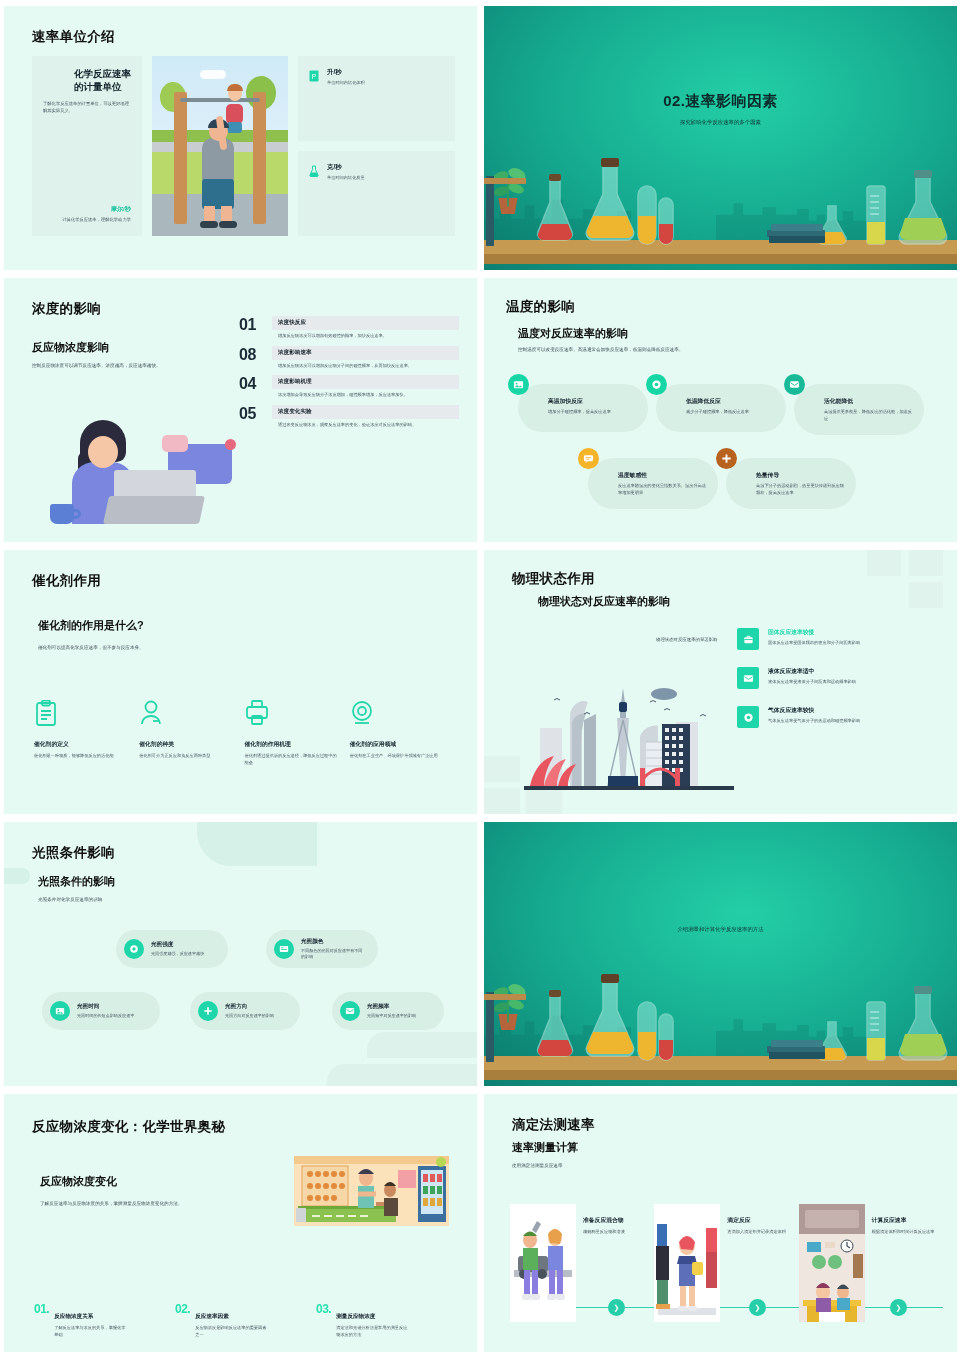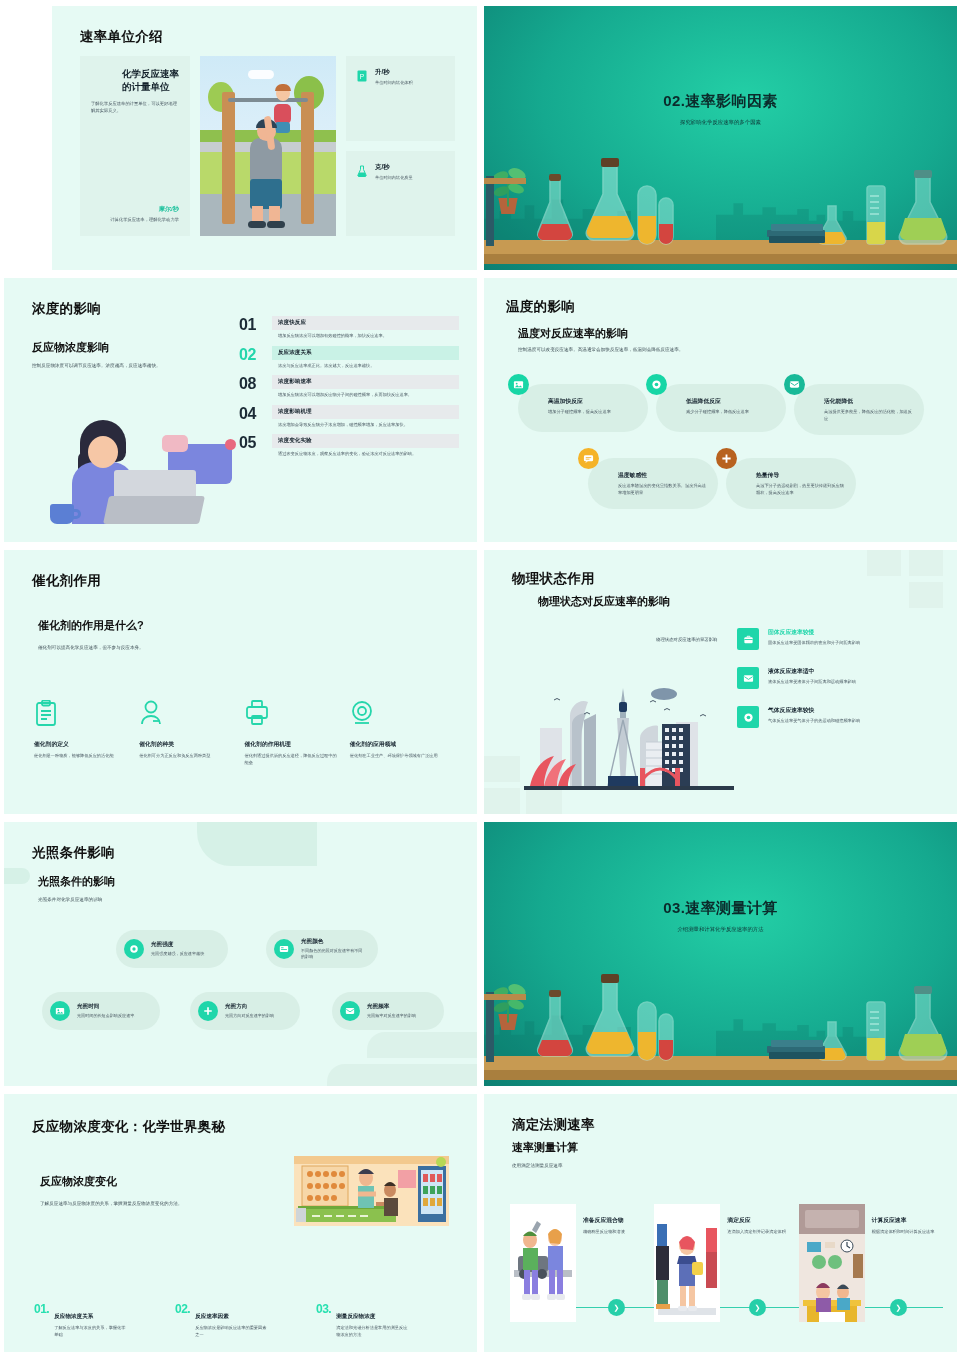--- a/index.html
+++ b/index.html
@@ -26,21 +26,21 @@
   .s-title {
     font-size: 13.5px; font-weight: bold; color: #111;
     letter-spacing: .3px;
   }
   .s-sub {
     font-size: 11px; font-weight: bold; color: #111;
   }
   .s-desc { font-size: 4.6px; color: #37474f; line-height: 1.55; }
 
   
-  .s1 { padding: 0; margin-left: 48px; }
+  .s1 { padding: 0; }
   .s1 .head { position:absolute; left:28px; top:22px; }
   .s1 .row { position:absolute; left:28px; top:50px; right:22px; display:flex; gap:10px; }
   .s1 .left-card {
     width: 110px; height: 180px; background: #dff3ec; padding: 12px 11px;
     display:flex; flex-direction:column;align-items:flex-end;
   }
   .s1 .left-card h4 { font-size: 9.5px; font-weight:bold; color:#12202a; line-height:1.35; }
   .s1 .left-card p.small { font-size: 4.3px; color:#44535e; line-height:1.6; margin-top:7px; }
   .s1 .left-card .spacer { flex:1; }
   .s1 .left-card .accent { font-size: 6.2px; font-weight:bold; color:#21c39f; }
@@ -350,27 +350,20 @@
       <div class="g-cup"></div>
         <div class="g-cup-h"></div>
     </div>
 
     <div class="list">
       <div class="li">
         <div class="num">01</div>
         <div class="li-body">
           <div class="li-h">浓度快反应</div>
           <div class="li-p">增加反应物浓度可以增加有效碰撞的概率，加快反应速率。</div>
-        </div>
-      </div>
-      <div class="li active">
-        <div class="num active">02</div>
-        <div class="li-body">
-          <div class="li-h">反应浓度关系</div>
-          <div class="li-p">浓度与反应速率成正比。浓度越大，反应速率越快。</div>
         </div>
       </div>
       <div class="li">
         <div class="num">08</div>
         <div class="li-body">
           <div class="li-h">浓度影响速率</div>
           <div class="li-p">增加反应物浓度可以增加反应物分子间的碰撞频率，从而加快反应速率。</div>
         </div>
       </div>
       <div class="li">
@@ -725,21 +718,20 @@
       <path d="M10 48h36l5 14a6 6 0 0 1-5.5 8H10.5A6 6 0 0 1 5 64z" fill="#9fcf55"></path>
       <rect x="19" y="0" width="18" height="8" rx="2" fill="#4f8f87"></rect>
     </svg>
     <svg style="position:absolute;right:130px;bottom:24px;width:60px;height:22px" viewBox="0 0 60 22">
       <rect x="0" y="6" width="58" height="7" rx="1" fill="#2d6a76"></rect>
       <rect x="2" y="12" width="56" height="7" rx="1" fill="#1f5460"></rect>
       <rect x="4" y="0" width="52" height="7" rx="1" fill="#3b7f8b"></rect>
     </svg>
     <div style="position:absolute;left:2px;bottom:24px;width:8px;height:70px;background:#2b5a66"></div>
     <div style="position:absolute;left:0;bottom:86px;width:42px;height:6px;background:#b98a4a"></div>
-    <div class="ctitle" style="top:77px">03.速率测量计算</div>
     <div class="csub" style="top:104px">介绍测量和计算化学反应速率的方法</div>
   </div>
 
   <div class="slide s9">
     <div class="head s-title">反应物浓度变化：化学世界奥秘</div>
     <div class="sub s-sub">反应物浓度变化</div>
     <div class="desc s-desc">了解反应速率与反应物浓度的关系，掌握测量反应物浓度变化的方法。</div>
 
     <div class="shop">
       <svg viewBox="0 0 155 70" style="width:100%;height:100%">

